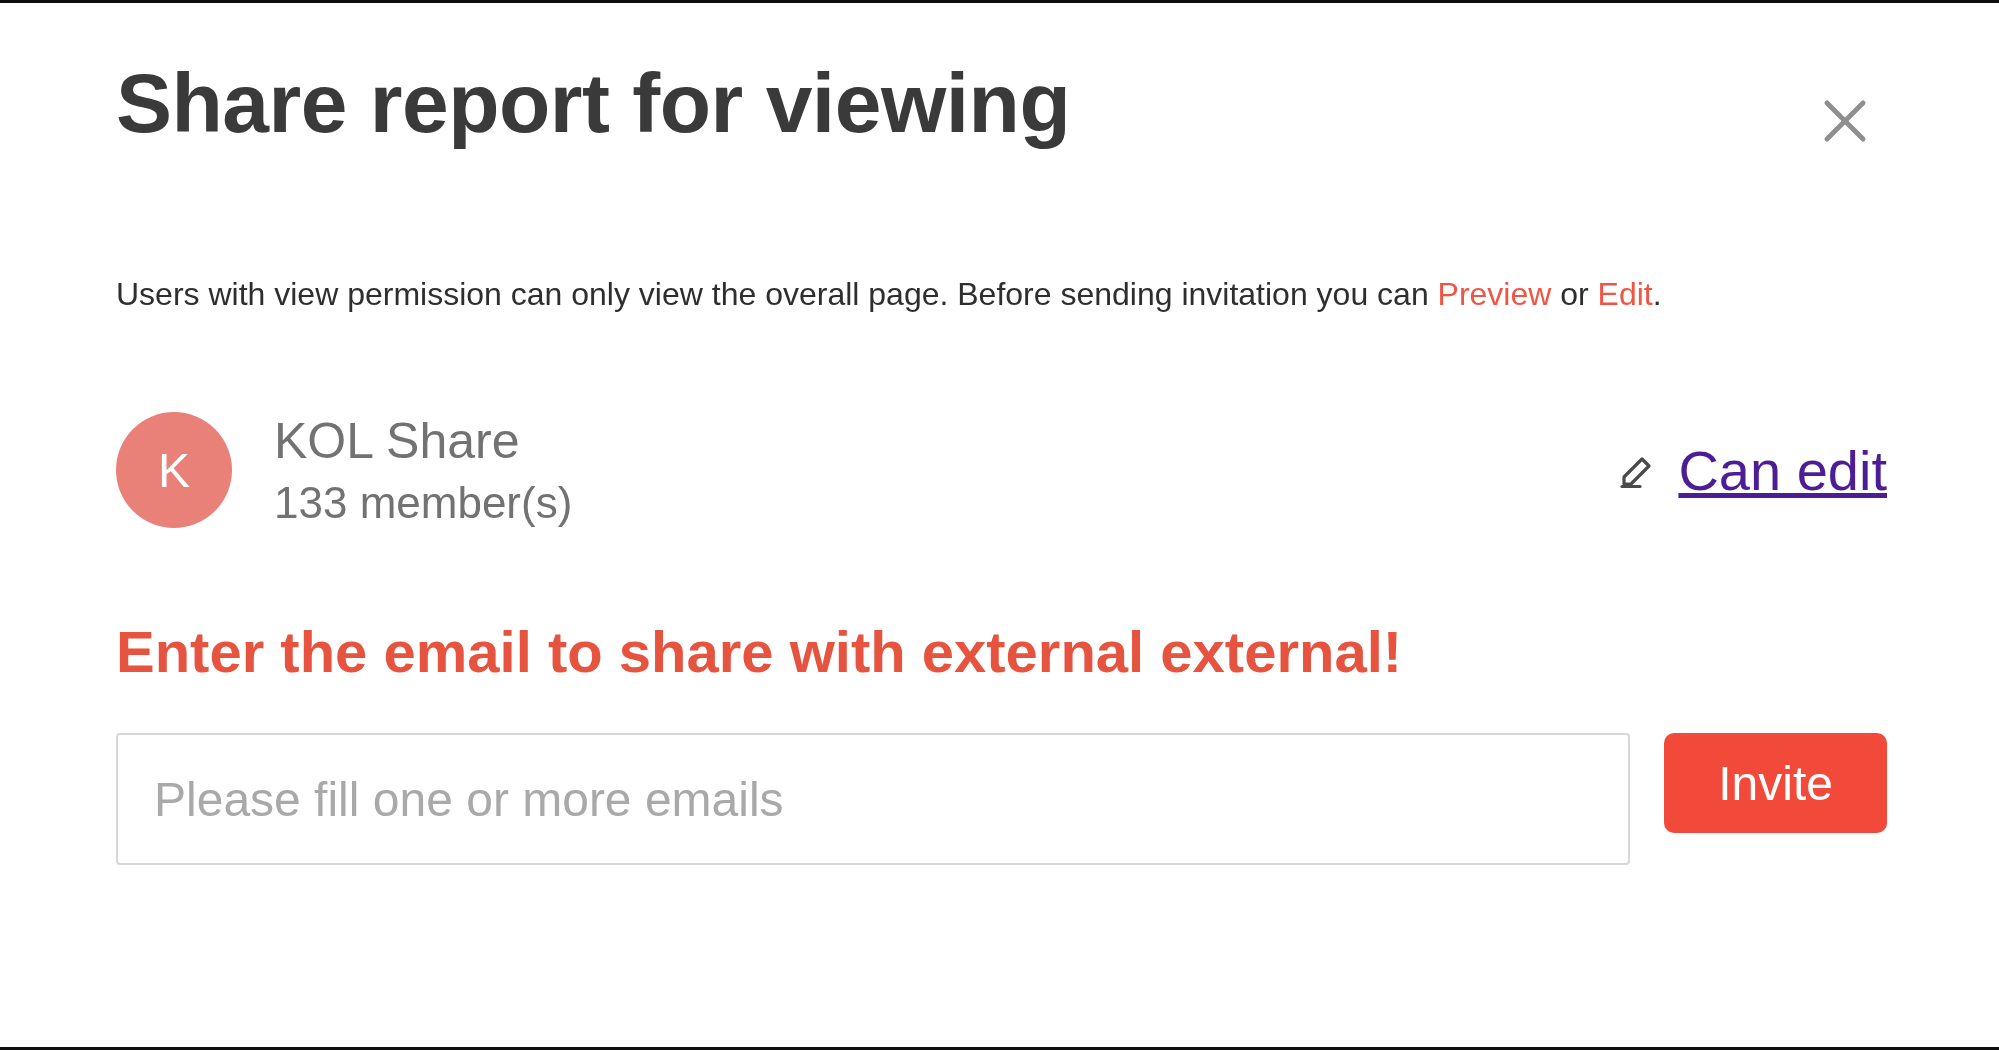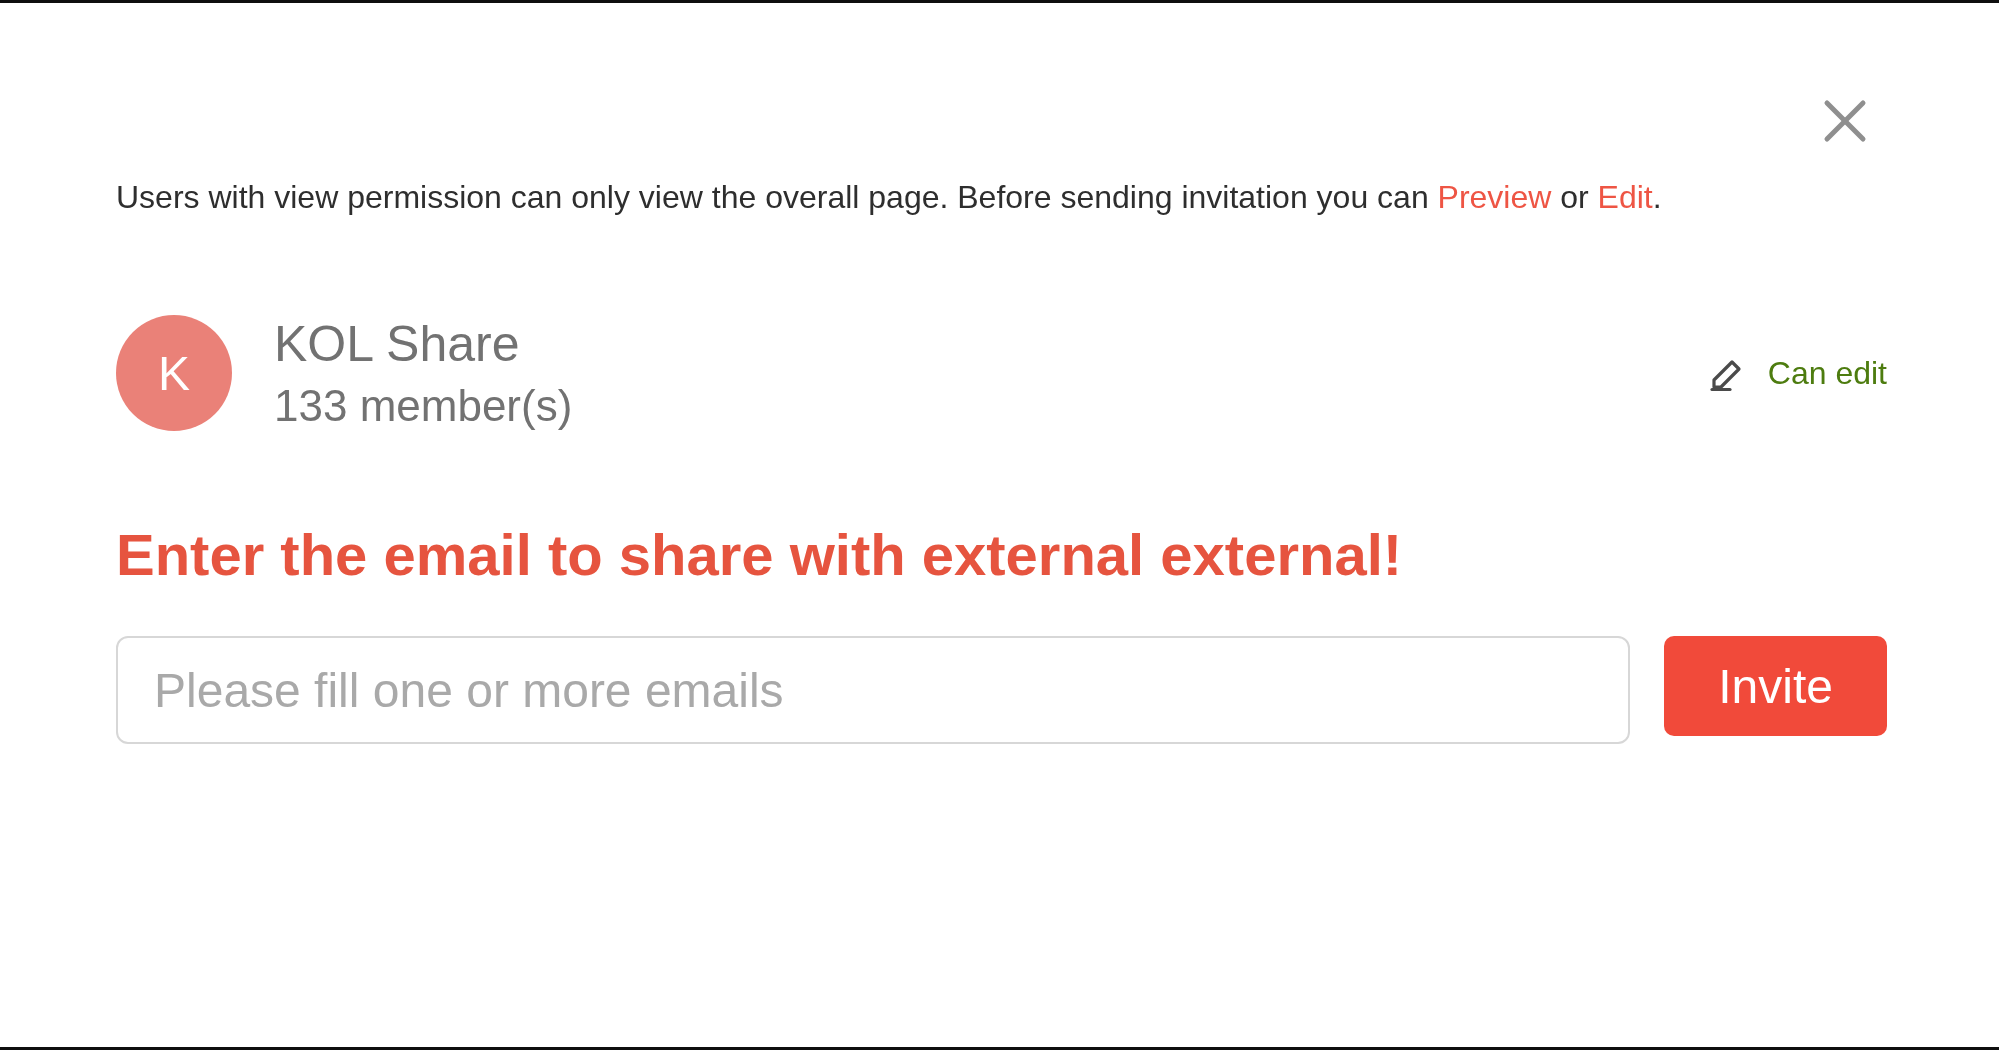--- a/index.html
+++ b/index.html
@@ -66,39 +66,39 @@
     .team-text { margin-left: 42px; }
     .team-name { font-size: 50px; color: #727272; }
     .team-count { margin-top: 8px; font-size: 44px; color: #727272; }
     .perm {
       margin-left: auto;
       display: flex;
       align-items: center;
       gap: 20px;
       cursor: pointer;
     }
-    .perm-label { font-size: 32px; color: #4d7c0f; }
+    .perm-label { font-size: 56px; color: #4c1d95; text-decoration: underline; }
     .pencil { display: block; }
     .instruction {
       margin-top: 90px;
       font-size: 58px;
       font-weight: 700;
       color: #e6543f;
     }
     .input-row {
       margin-top: 48px;
       display: flex;
       align-items: stretch;
       gap: 34px;
     }
     .email-input {
       flex: 1;
-      height: 108px;
+      height: 132px;
       border: 2px solid #d7d7d7;
-      border-radius: 12px;
+      border-radius: 4px;
       padding: 8px 36px;
       font-size: 48px;
       color: #333;
       outline: none;
     }
     .email-input::placeholder { color: #a9a9a9; }
     .invite-btn {
       height: 100px;
       padding: 0 54px;
       background: #f14a3a;
@@ -114,20 +114,21 @@
 
 <div class="shell">
 
   <div class="close-btn">
     <svg width="44" height="44" viewBox="0 0 44 44">
       <line x1="4" y1="4" x2="40" y2="40" stroke="#8f8f8f" stroke-width="5" stroke-linecap="round"></line>
       <line x1="40" y1="4" x2="4" y2="40" stroke="#8f8f8f" stroke-width="5" stroke-linecap="round"></line>
     </svg>
   </div>
 
+  <h1 class="title">Share report for viewing</h1>
 
   <p class="desc-block">
     <span>Users with view permission can only view the overall page. Before sending invitation you can </span><span class="lnk">Preview</span><span> or </span><span class="lnk">Edit</span><span>.</span>
   </p>
 
   <div class="team-row">
     <div class="avatar">
       <span>K</span>
     </div>
     <div class="team-text">

